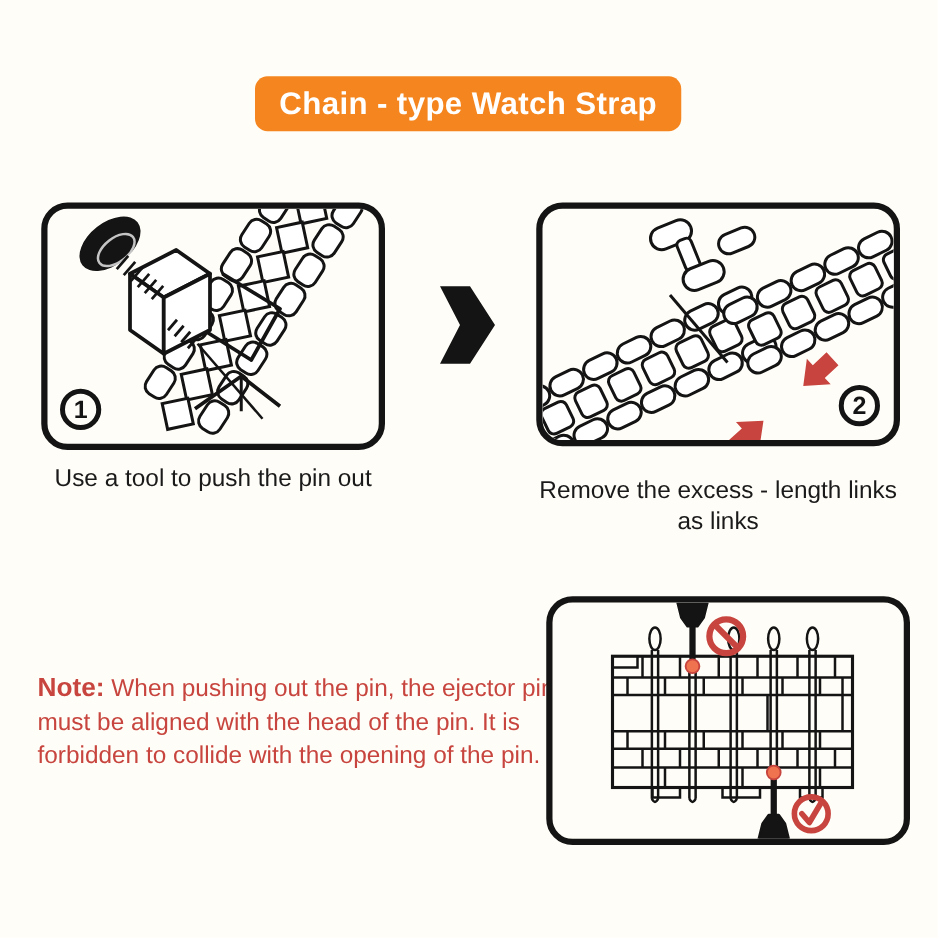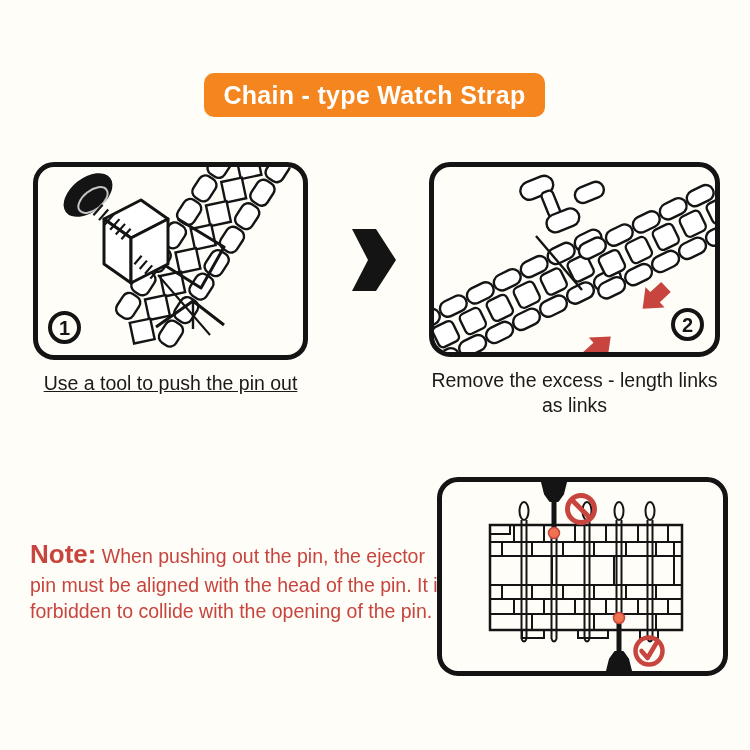--- a/index.html
+++ b/index.html
@@ -7,46 +7,46 @@
     --dot:#F0734F; --text:#1A1A1A; --white:#FFFFFF;
   }
   *{box-sizing:border-box;}
   html,body{margin:0;padding:0;}
   .page{position:relative;width:750px;height:750px;background:var(--bg);
         font-family:"Liberation Sans",sans-serif;overflow:hidden;}
 
   .banner{position:absolute;left:204px;top:61px;width:341px;height:44px;
           background:var(--orange);border-radius:10px;display:flex;
           align-items:center;justify-content:center;color:var(--white);
-          font-weight:bold;font-size:25px;letter-spacing:.3px;margin-top:12px;}
+          font-weight:bold;font-size:25px;letter-spacing:.3px;}
 
   .panel{position:absolute;border:5px solid var(--ink);border-radius:21px;
          background:var(--bg);overflow:hidden;}
   #panel1{left:33px;top:162px;width:275px;height:198px;}
   #panel2{left:429px;top:162px;width:291px;height:195px;}
   #panel3{left:437px;top:477px;width:291px;height:199px;}
   .panel svg{position:absolute;left:0;top:0;}
 
   .badge{position:absolute;width:33px;height:33px;border:4.5px solid var(--ink);
          border-radius:50%;display:flex;align-items:center;justify-content:center;
          font-weight:bold;font-size:20px;color:var(--ink);background:var(--bg);
          line-height:1;}
   .badge.left{left:10px;bottom:11px;}
   .badge.right{right:11px;bottom:11px;}
 
   .chevron{position:absolute;left:351px;top:227px;width:46px;height:66px;}
 
   .caption{position:absolute;color:var(--text);font-size:19.5px;
            text-align:center;line-height:1.3;}
-  #caption1{left:33px;top:371px;width:275px;text-decoration:underline;}
-  #caption2{left:429px;top:368px;width:291px;text-align:center;}
+  #caption1{left:33px;top:371px;width:275px;}
+  #caption2{left:429px;top:380px;width:291px;text-align:center;}
 
   .note{position:absolute;left:30px;top:537px;width:418px;color:var(--red);
         font-size:19.5px;line-height:1.34;}
-  .note .note-label{font-weight:bold;font-size:26px;}
+  .note .note-label{font-weight:bold;font-size:21px;}
 
   .lineart{stroke:var(--ink);fill:#fff;}
   .wire{stroke:var(--ink);fill:none;}
 </style>
 </head>
 <body>
 
 <div class="page">
 
   <div class="banner">

